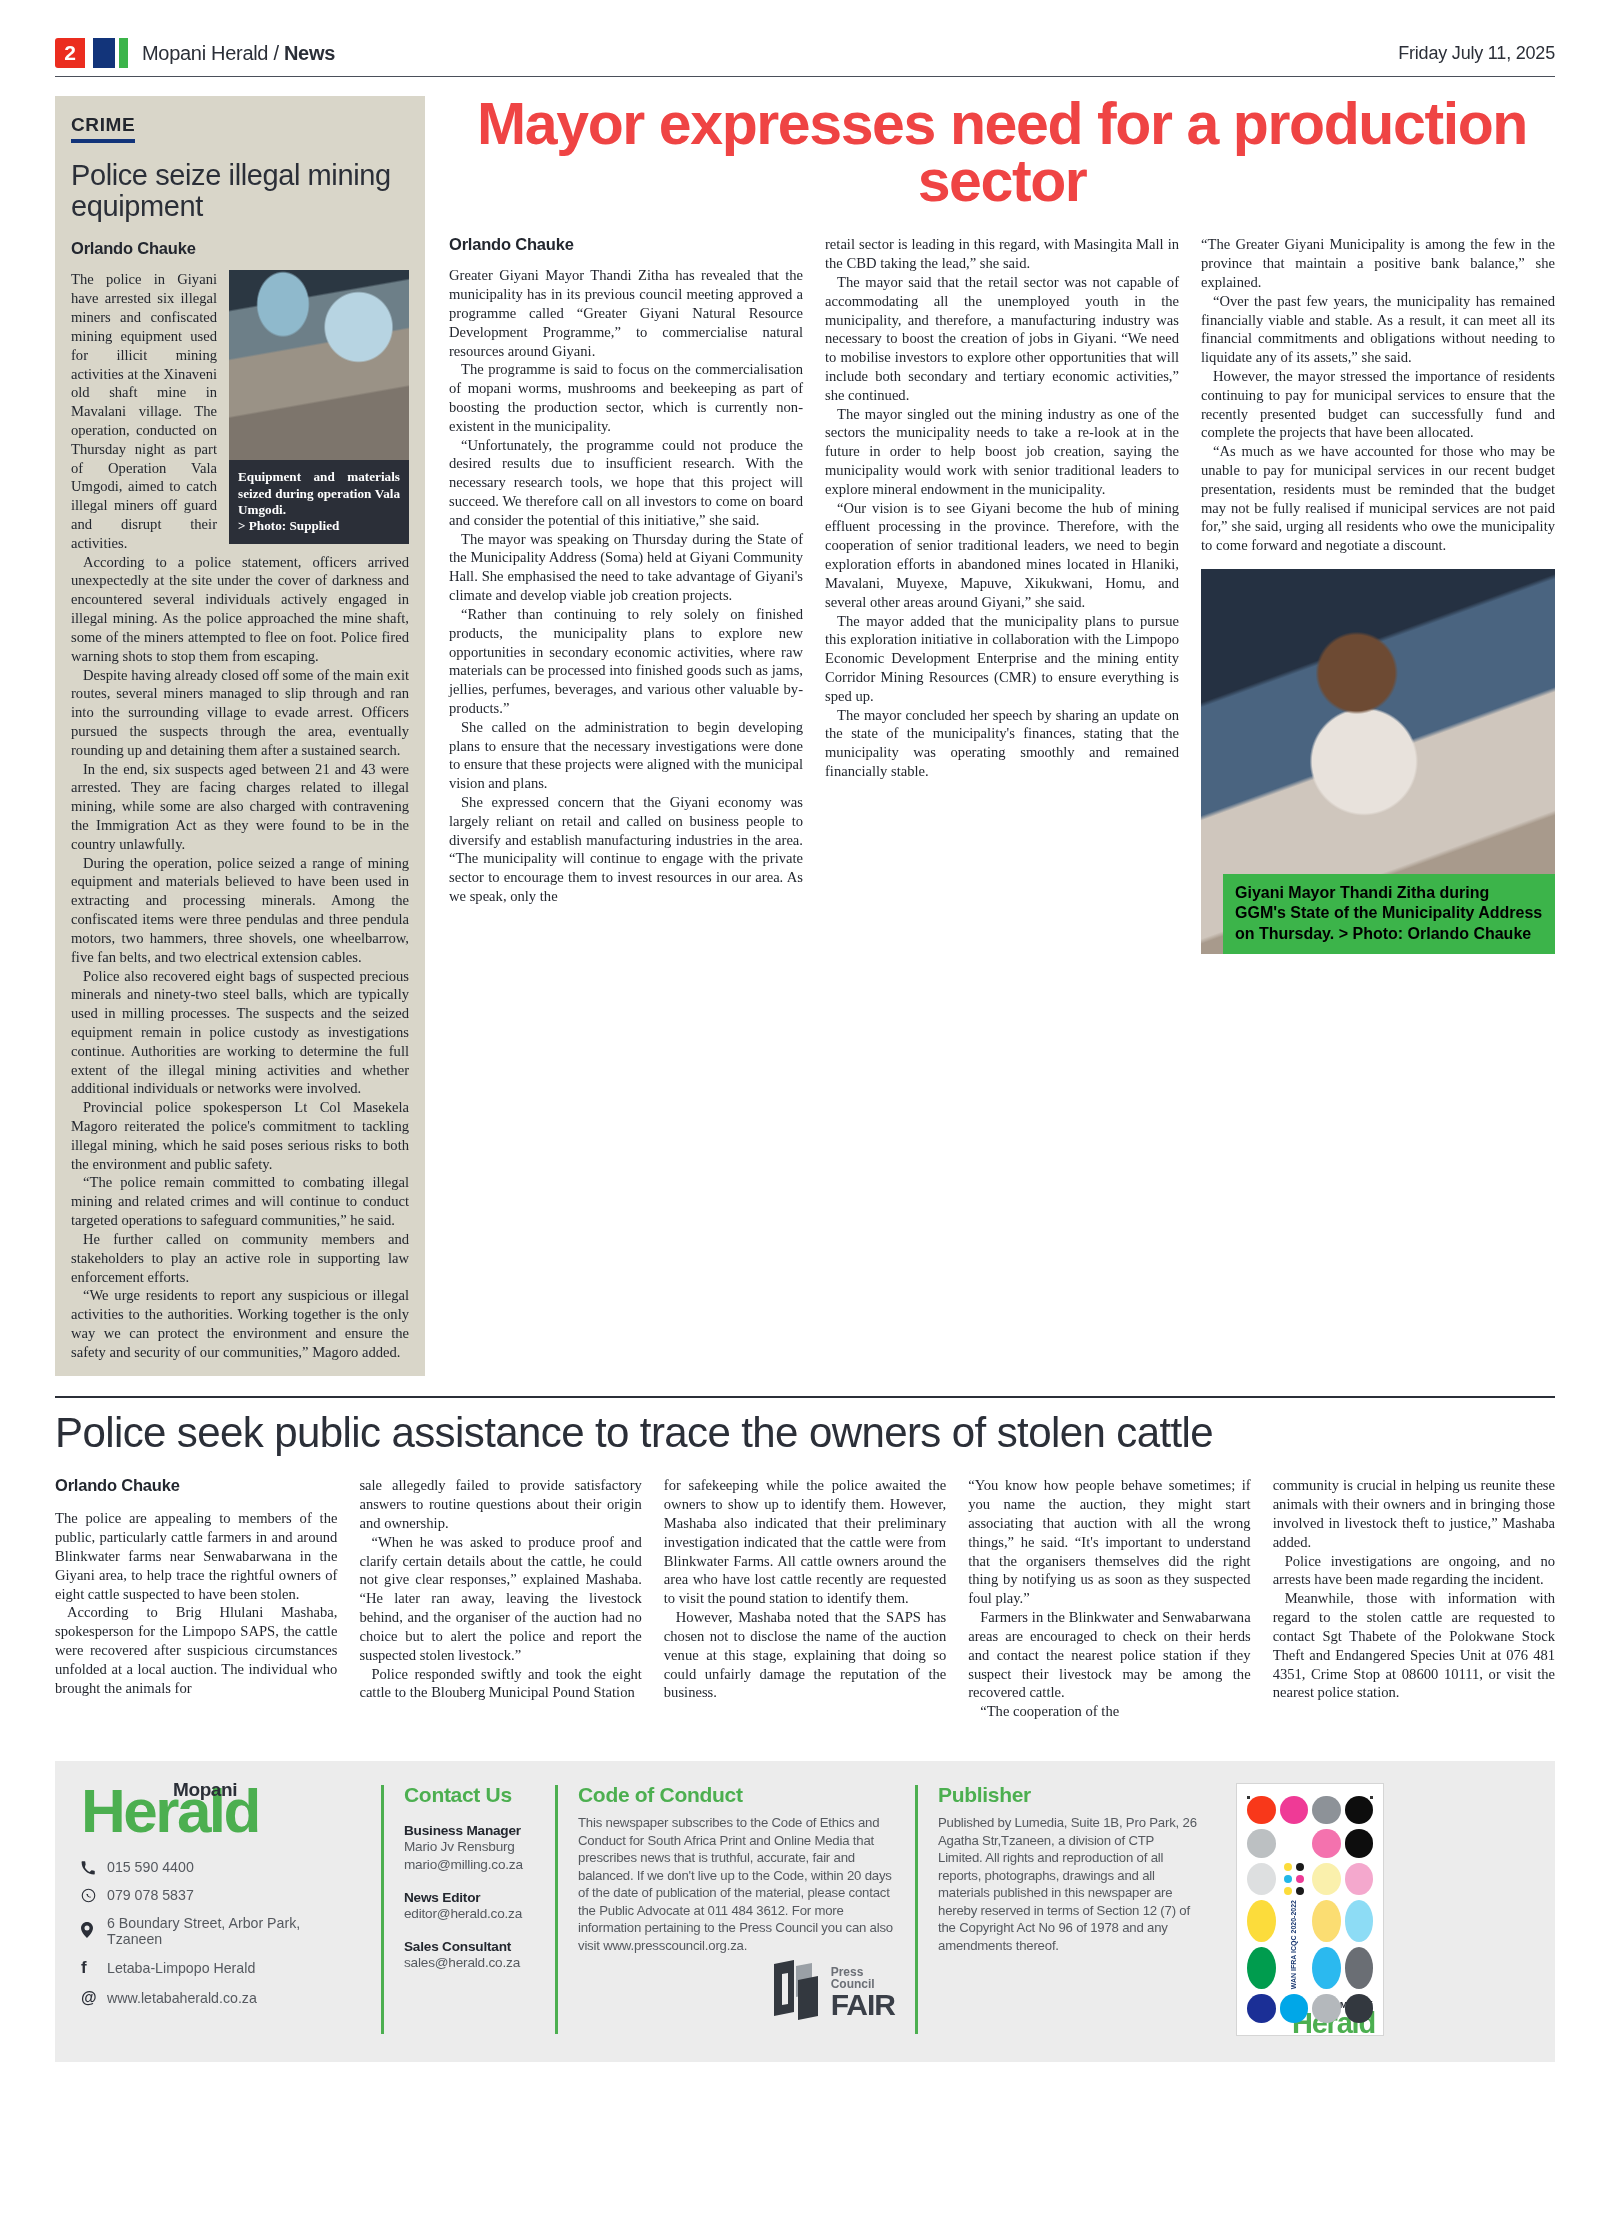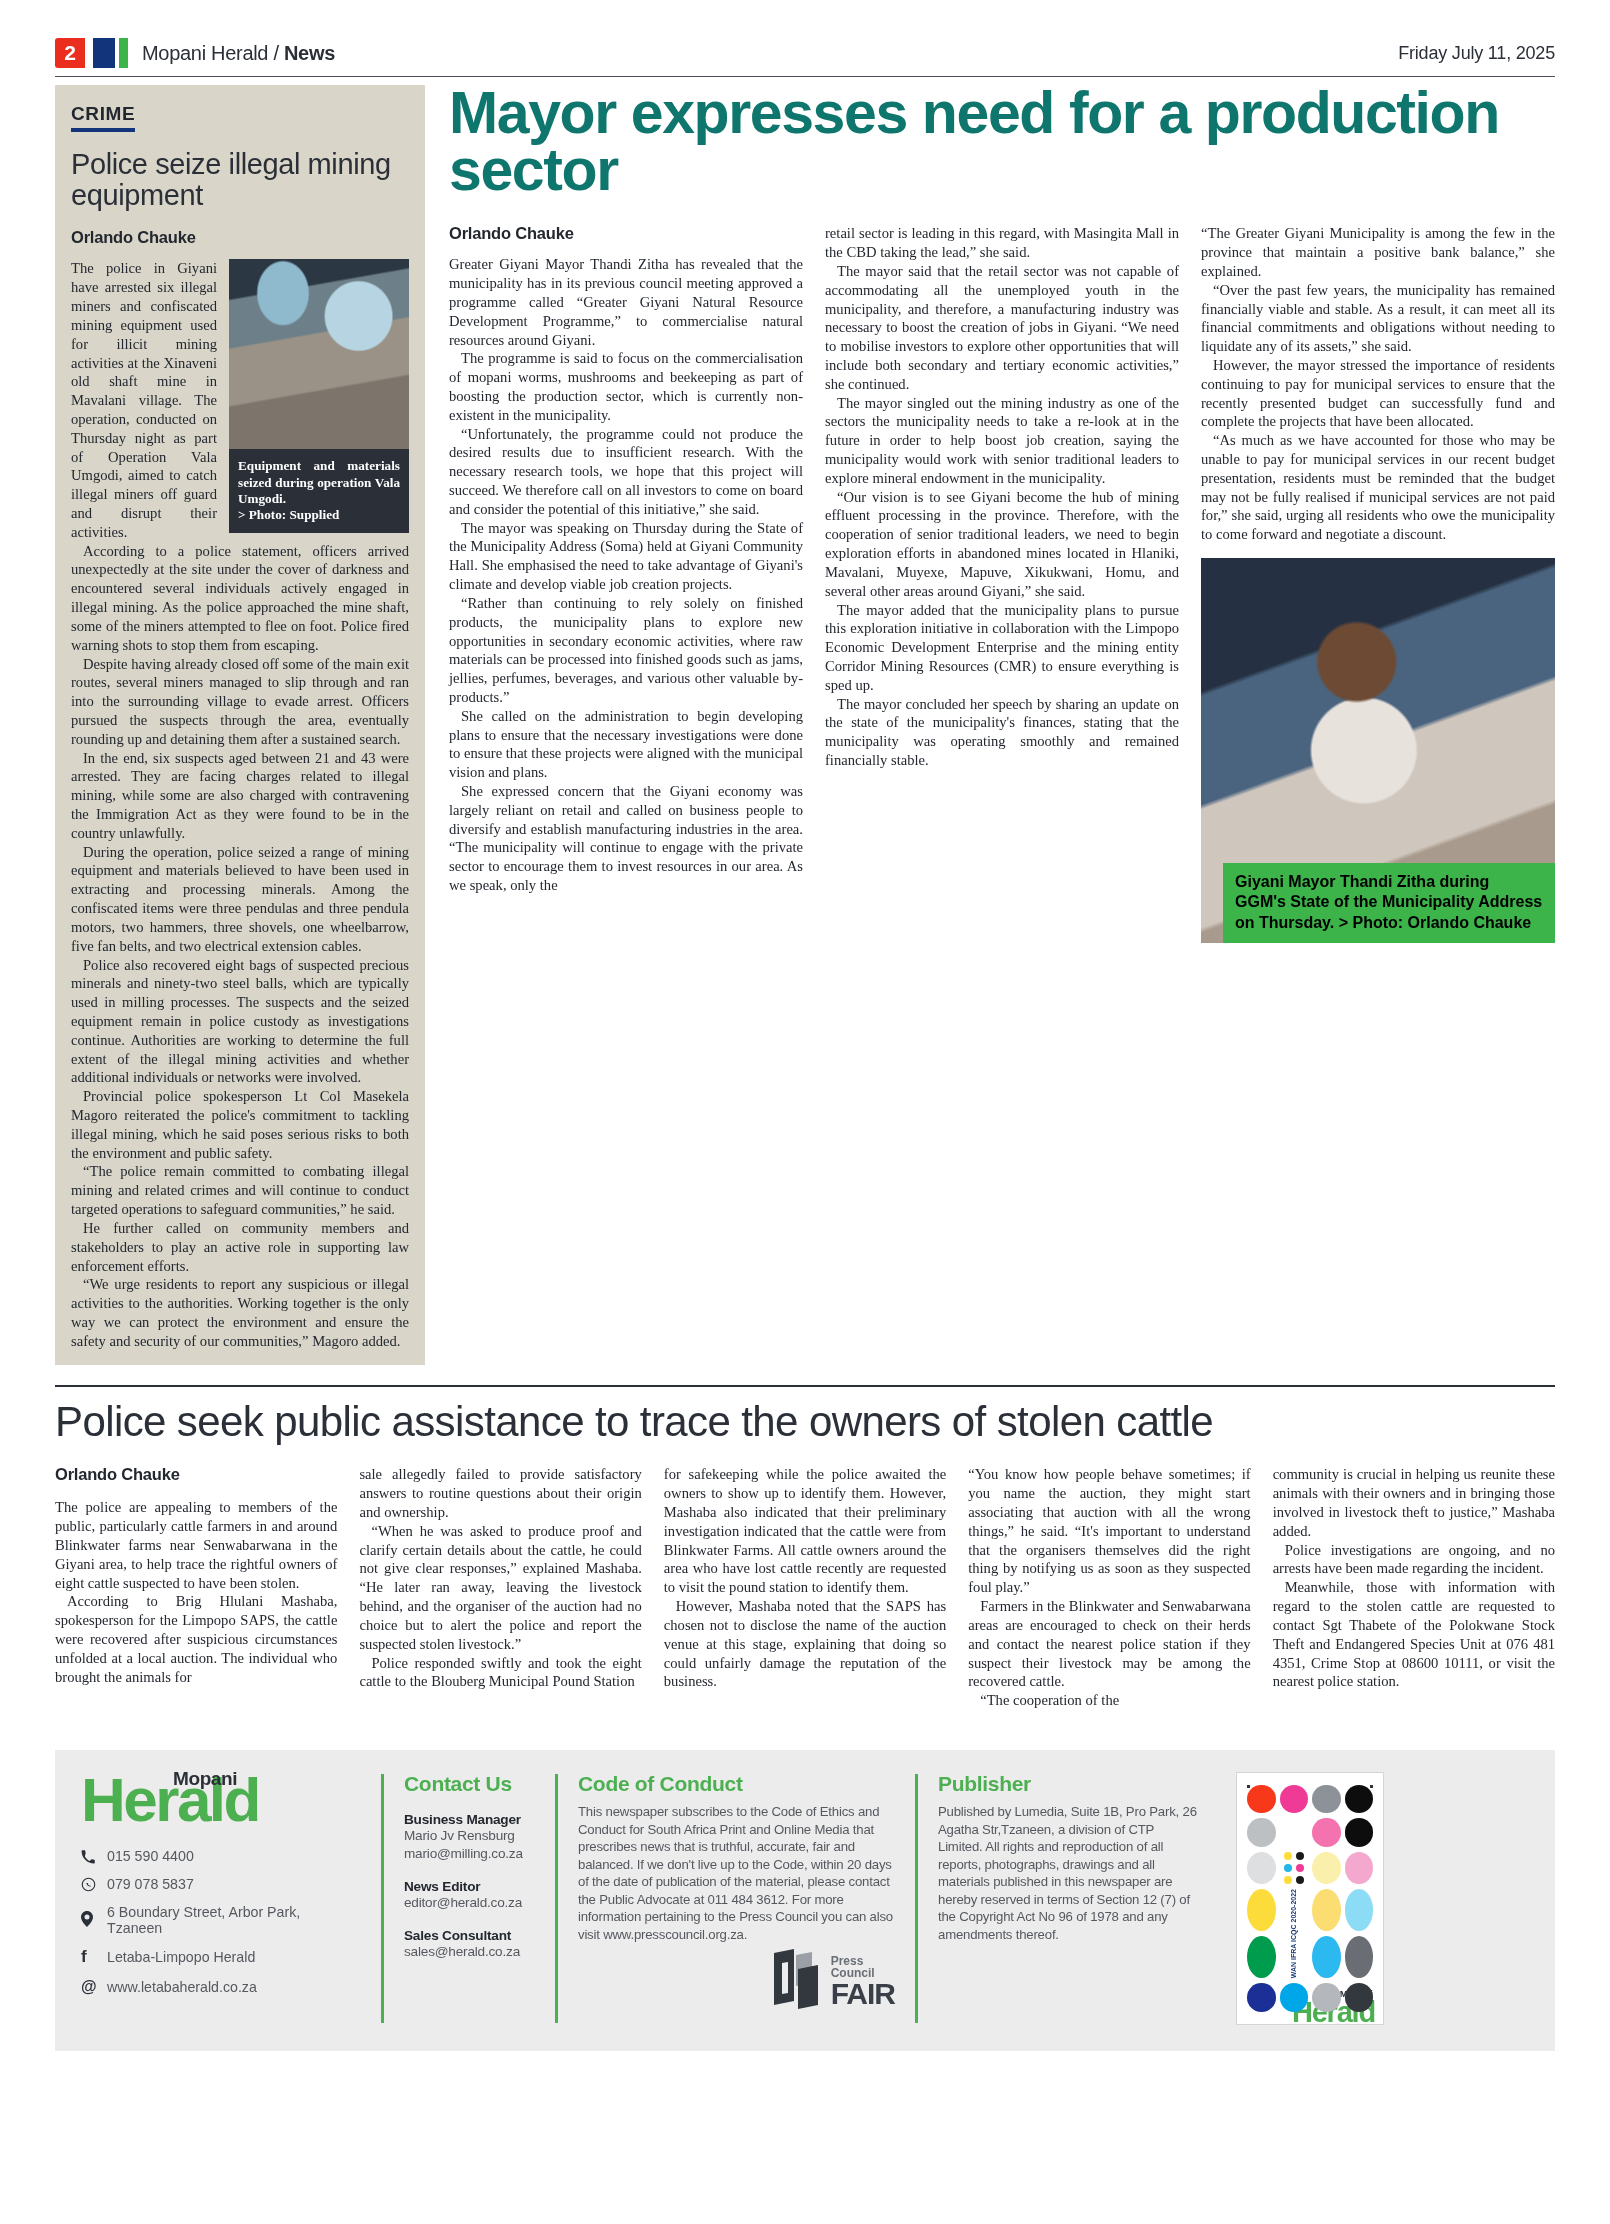--- a/index.html
+++ b/index.html
@@ -21,21 +21,21 @@
     border-radius:3px 0 0 3px;
   }
   .bar-blue { width:22px; height:30px; background:#12347a; margin-left:8px; }
   .bar-green{ width:9px; height:30px; background:#3cb44a; margin-left:4px; }
   .mh-title { font-size:20px; margin-left:14px; letter-spacing:-0.3px; font-stretch:condensed; }
   .mh-title b { font-weight:bold; }
   .mh-date { margin-left:auto; font-size:18px; letter-spacing:-0.2px; }
   .mh-rule { border-top:1.5px solid #4a4f5a; margin-top:8px; }
 
   
-  .topzone { display:flex; margin-top:8px; }
+  .topzone { display:flex; margin-top:19px; }
 
   
   .crime-col { width:370px; background:#d9d6c9; padding:18px 16px 14px 16px; position:relative; }
   .kicker {
     display:inline-block; font-weight:bold; font-size:19px; letter-spacing:0.6px;
     border-bottom:4px solid #12347a; padding-bottom:3px; color:#23272f;
   }
   .crime-head {
     font-size:29px; line-height:1.06; margin-top:17px; color:#2b2f38;
     font-stretch:condensed; font-weight:normal; letter-spacing:-0.4px;
@@ -55,22 +55,22 @@
       linear-gradient(170deg,#2b3742 0 18%, #6d7f88 19% 40%, #9a9286 41% 66%, #7d756c 67% 100%);
   }
   .cap-dark {
     background:#2b2f38; color:#fff; font-weight:bold; font-size:13.2px;
     line-height:1.22; padding:9px 9px 10px 9px;
   }
 
   
   .mayor-col { flex:1; padding-left:24px; }
   .mayor-head {
-    font-size:59px; line-height:0.96; font-weight:bold; color:#0f766e;
-    font-stretch:condensed; letter-spacing:-1.4px;
+    font-size:59px; line-height:0.96; font-weight:bold; color:#ef4444;
+    font-stretch:condensed; letter-spacing:-1.4px;text-align:center;
   }
   .mayor-cols { display:flex; gap:22px; margin-top:26px; }
   .mcol { flex:1; }
   .mcol .byline { margin-top:0; }
   .mcol .serif { margin-top:12px; }
   .mcol .serif.nob { margin-top:0; }
 
   .mayor-photo-box { position:relative; margin-top:14px; }
   .photo2 {
     width:100%; height:385px;

